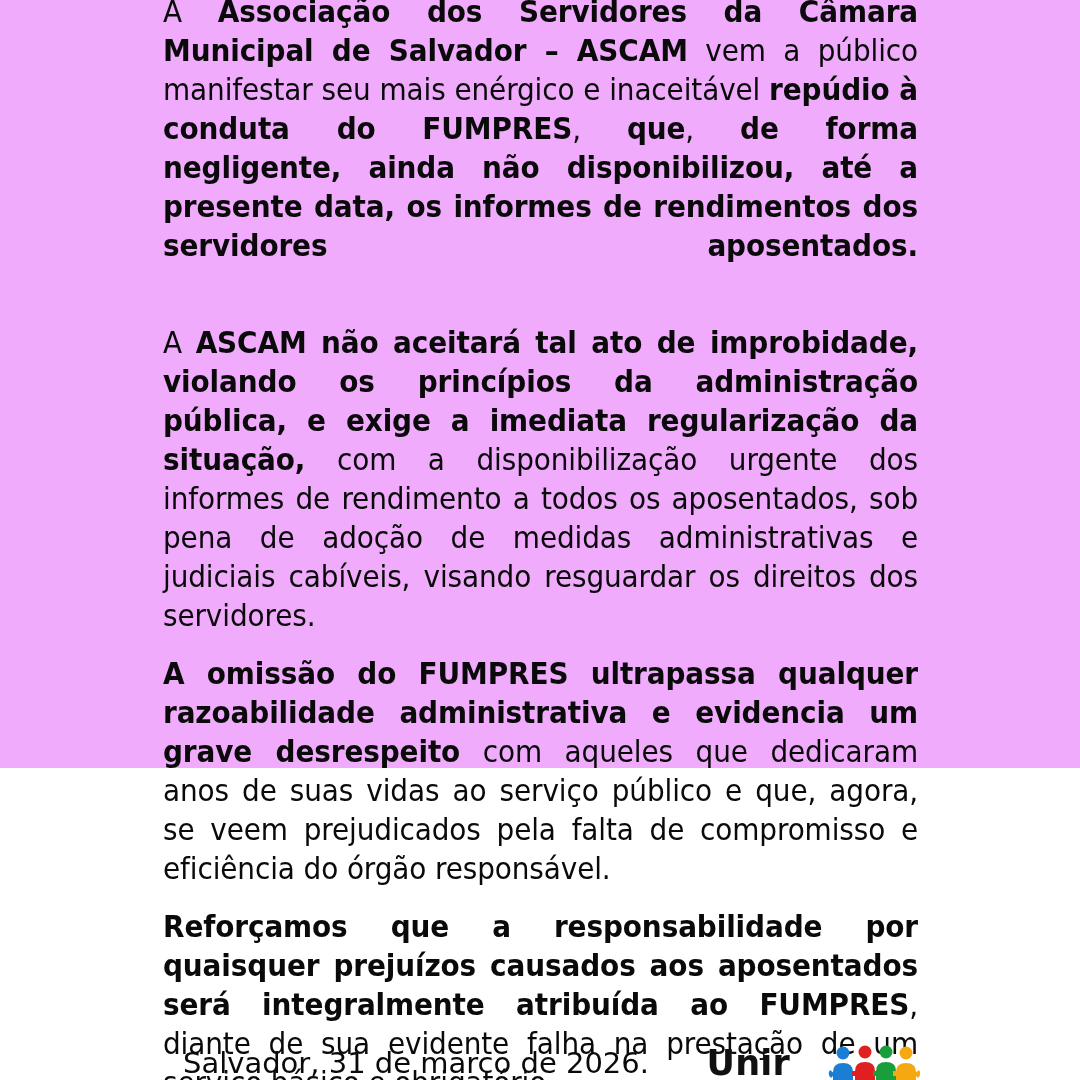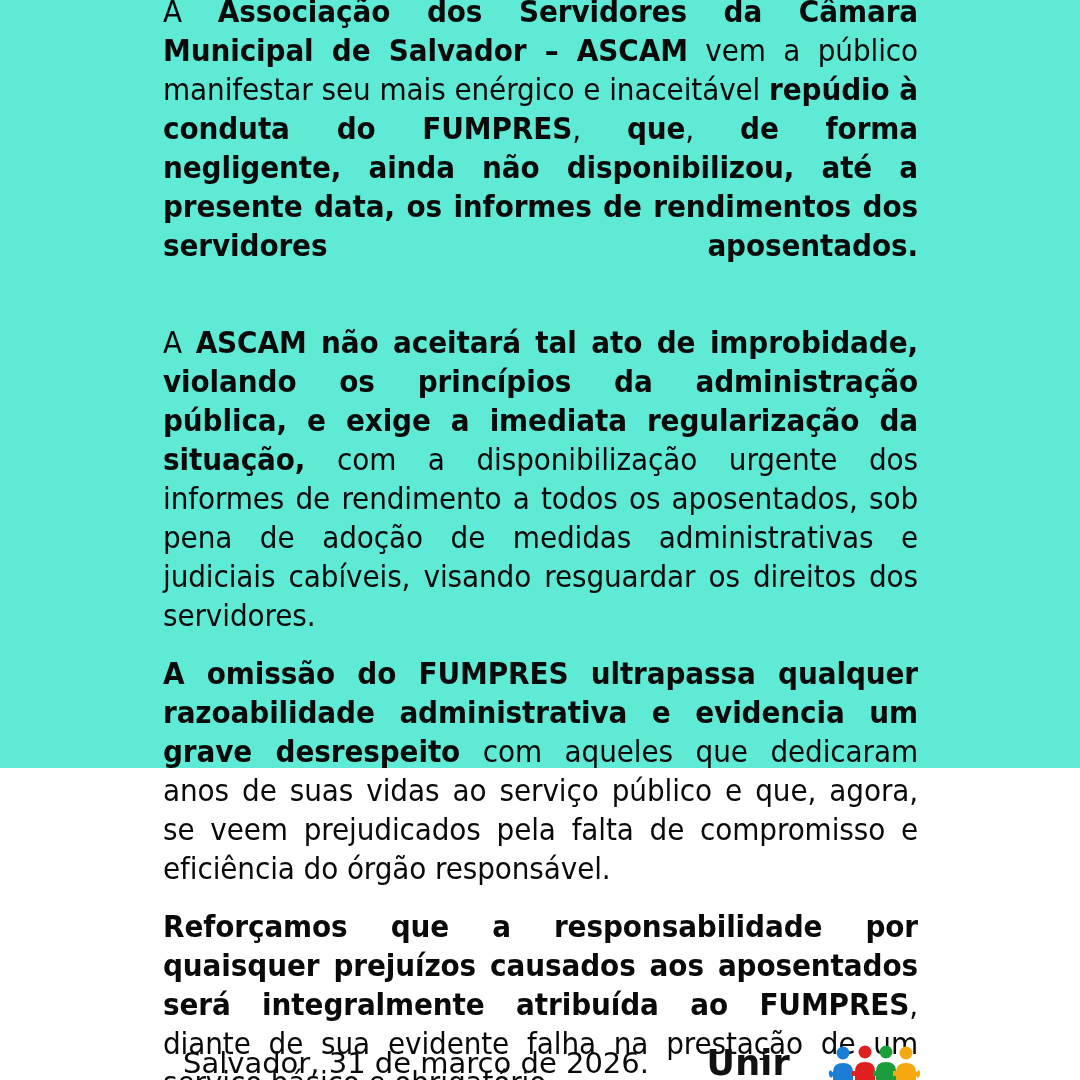--- a/index.html
+++ b/index.html
@@ -13,21 +13,21 @@
     background: #ffffff;
     font-family: "Liberation Sans", sans-serif;
     color: #000000;
     overflow: hidden;
   }
 
   .page {
     position: relative;
     width: 1080px;
     height: 768px;
-    background: #5eead4;
+    background: #f0abfc;
     box-sizing: border-box;
   }
 
   .content {
     position: absolute;
     left: 163px;
     top: -8px;
     width: 755px;
   }
 

